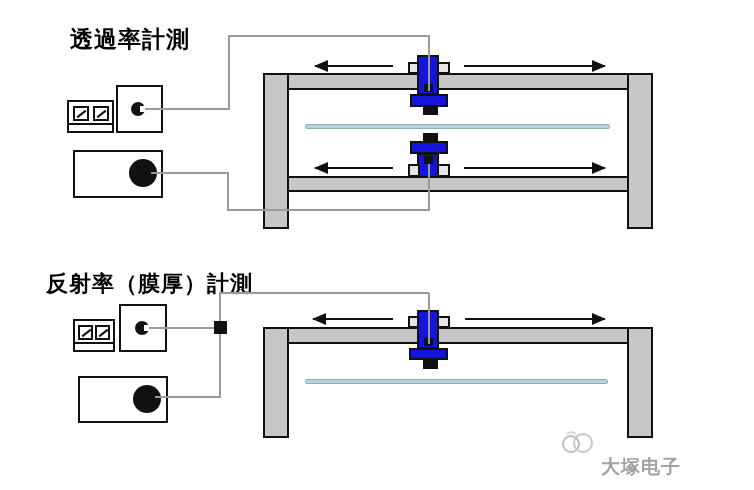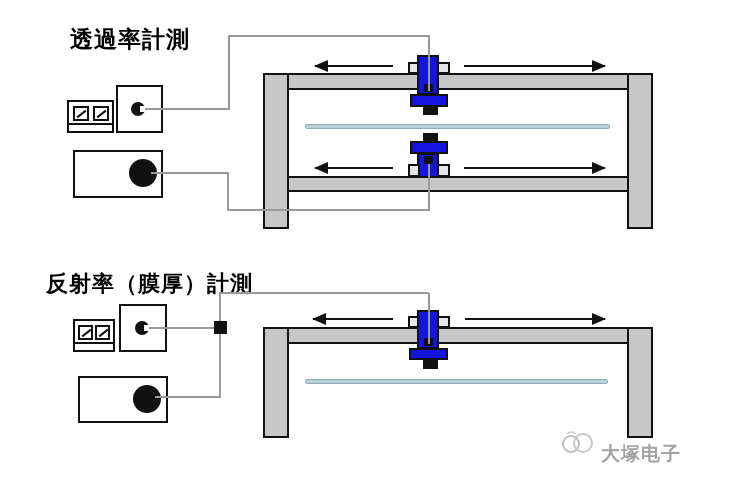--- a/index.html
+++ b/index.html
@@ -139,16 +139,16 @@
 
     <div class="black" style="left:214px;top:321px;width:13px;height:13px;"></div>
   </div>
 
   <div>
     <svg style="position:absolute;left:560px;top:428px;" width="38" height="30" viewBox="0 0 38 30">
       <circle cx="11" cy="16" r="8" fill="none" stroke="#bdbdbd" stroke-width="2"></circle>
       <circle cx="23" cy="15" r="9" fill="none" stroke="#c6c6c6" stroke-width="2"></circle>
       <path d="M7 6 q 4 -4 9 0" fill="none" stroke="#cccccc" stroke-width="1.5"></path>
     </svg>
-    <div class="wm-text" style="left:601px;top:441px;font-size:19px;">大塚电子</div>
+    <div class="wm-text" style="left:601px;top:454px;font-size:19px;">大塚电子</div>
   </div>
 
 </div>
 
 </body></html>

